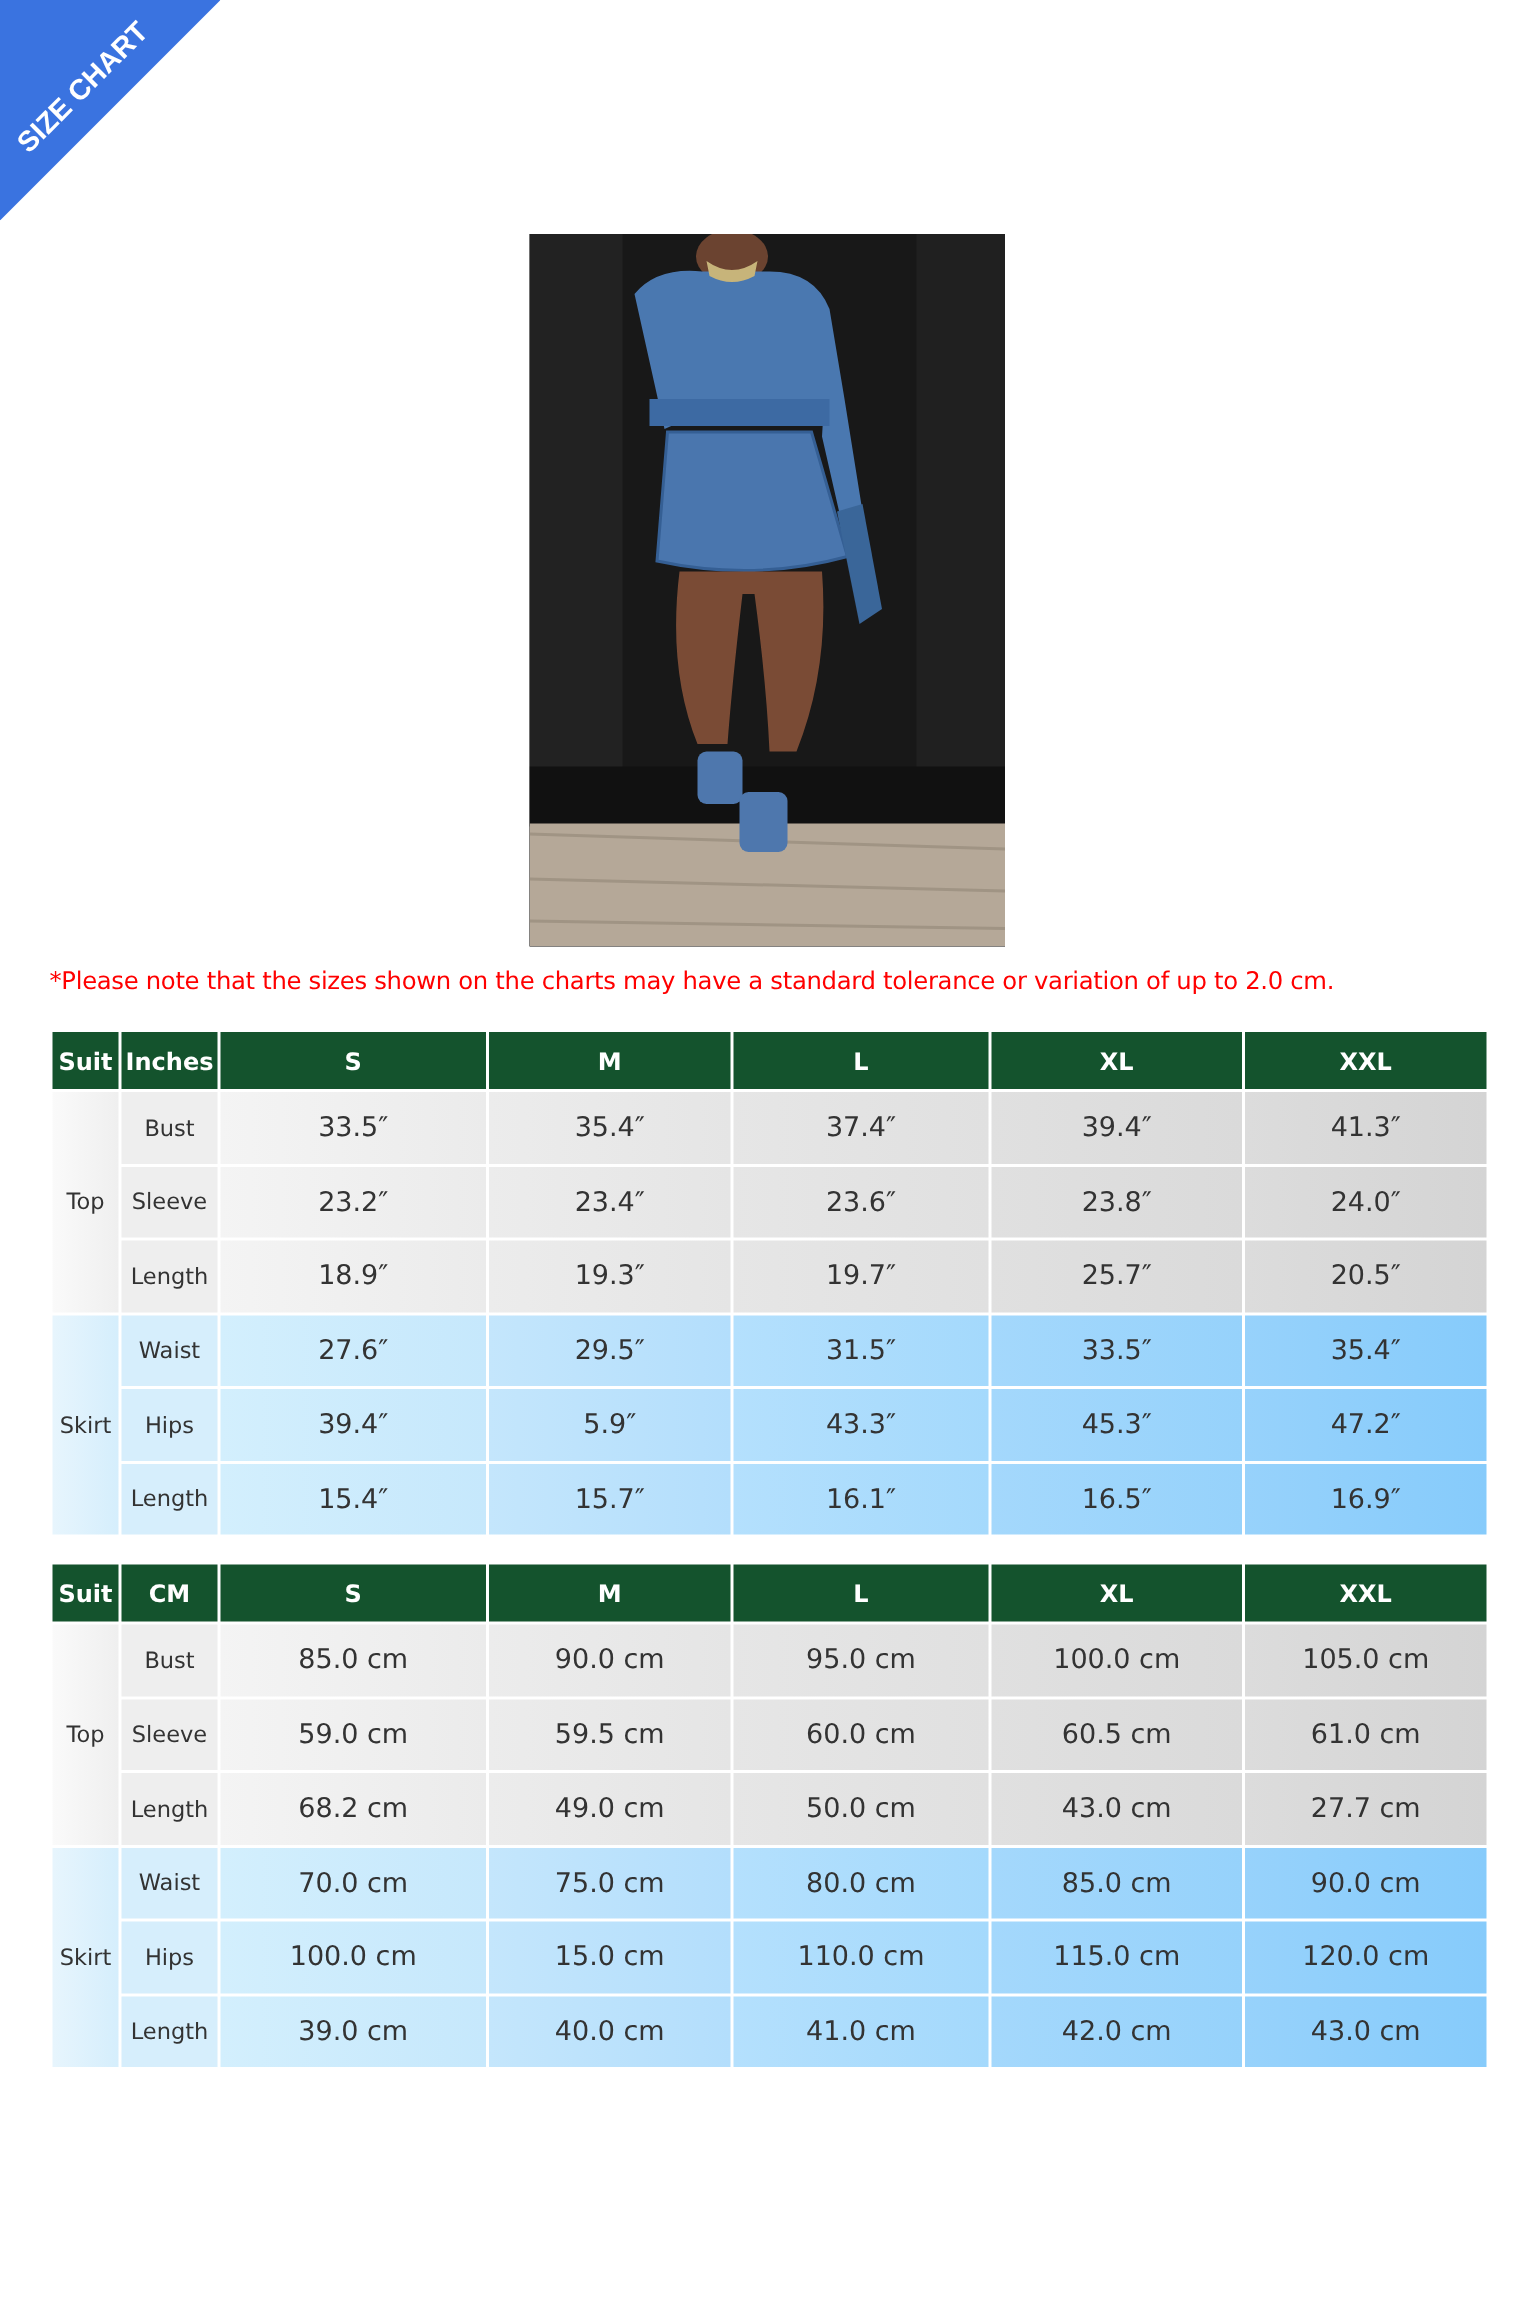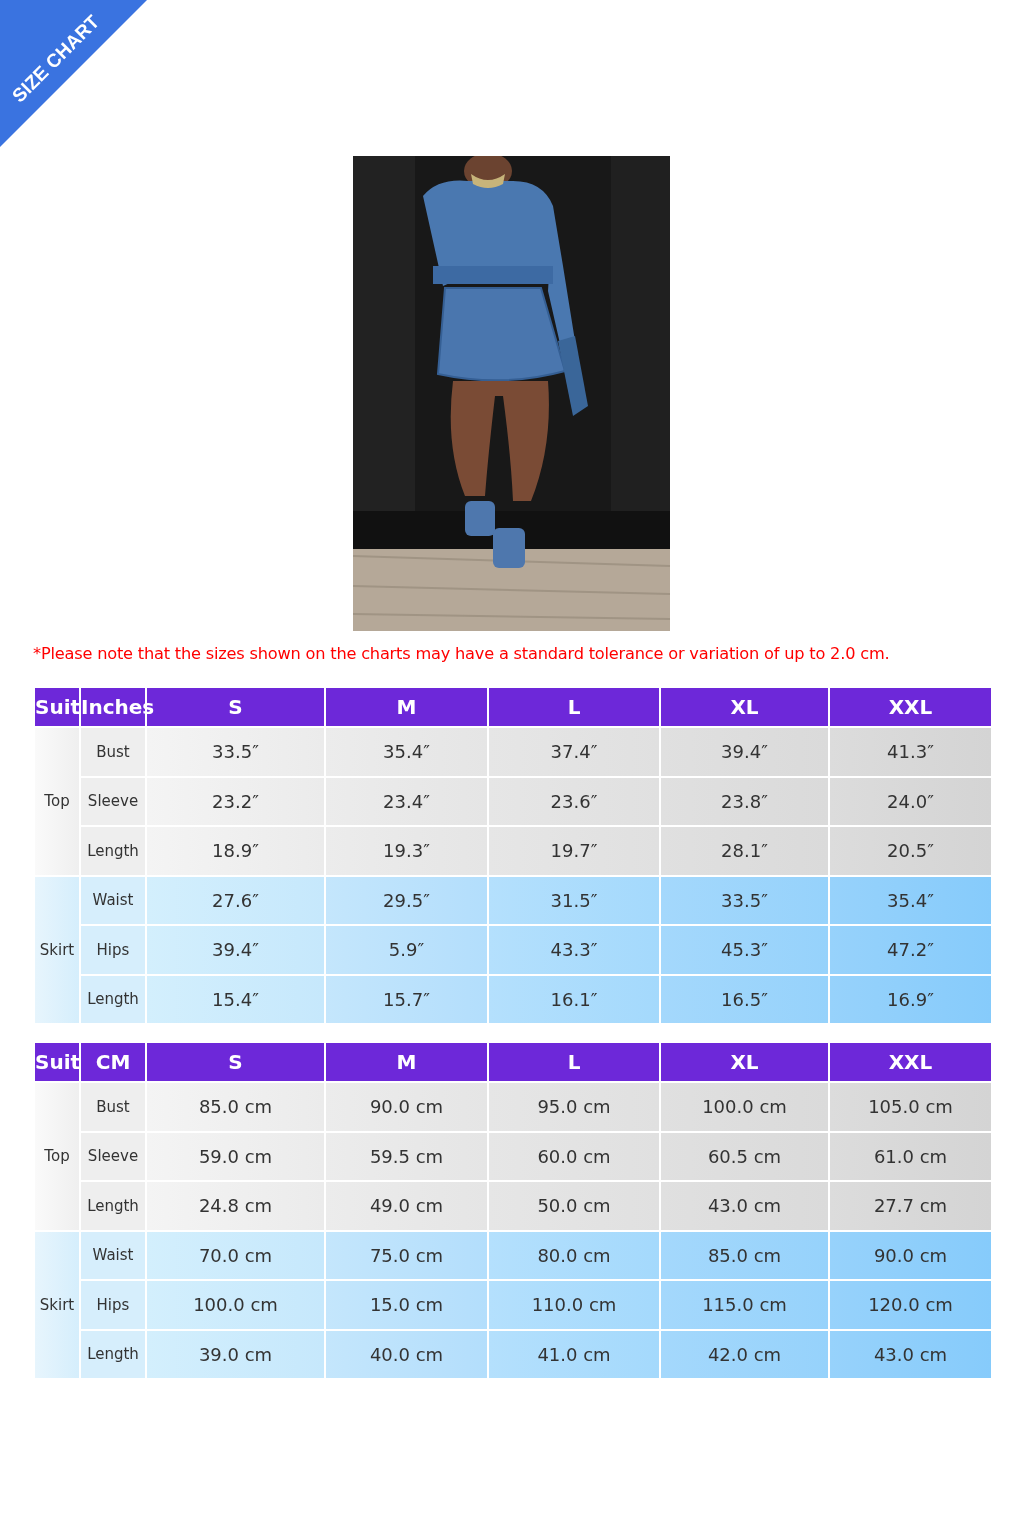--- a/index.html
+++ b/index.html
@@ -32,21 +32,21 @@
 
   table.size-table {
     position: absolute; left: 33px; width: 957px;
     border-collapse: separate; border-spacing: 2px;
     table-layout: fixed;
   }
   #table-inches { top: 686px; }
   #table-cm { top: 1041px; }
 
   .size-table th {
-    background: #6d28d9; color: #fff; font-weight: bold; font-size: 20px;
+    background: #14532d; color: #fff; font-weight: bold; font-size: 16px;
     height: 38px; text-align: center; font-family: "DejaVu Sans", sans-serif;
   }
   .size-table td {
     height: 47.5px; text-align: center; font-size: 18px; color: #333;
     font-family: "DejaVu Sans", sans-serif;
   }
   .size-table td.group { font-size: 15px; }
   .size-table td.label { font-size: 15px; }
   .size-table td.gray-group { background: linear-gradient(90deg, #fafafa, #efefef); }
   .size-table td.blue-group { background: linear-gradient(90deg, #e7f5fd, #d5eefc); }
@@ -130,21 +130,21 @@
       <td class="v2">23.4″</td>
       <td class="v3">23.6″</td>
       <td class="v4">23.8″</td>
       <td class="v5">24.0″</td>
     </tr>
     <tr class="gray">
       <td class="label">Length</td>
       <td class="v1">18.9″</td>
       <td class="v2">19.3″</td>
       <td class="v3">19.7″</td>
-      <td class="v4">28.1″</td>
+      <td class="v4">25.7″</td>
       <td class="v5">20.5″</td>
     </tr>
     <tr class="blue">
       <td rowspan="3" class="group blue-group">Skirt</td>
       <td class="label">Waist</td>
       <td class="v1">27.6″</td>
       <td class="v2">29.5″</td>
       <td class="v3">31.5″</td>
       <td class="v4">33.5″</td>
       <td class="v5">35.4″</td>
@@ -202,21 +202,21 @@
     <tr class="gray">
       <td class="label">Sleeve</td>
       <td class="v1">59.0 cm</td>
       <td class="v2">59.5 cm</td>
       <td class="v3">60.0 cm</td>
       <td class="v4">60.5 cm</td>
       <td class="v5">61.0 cm</td>
     </tr>
     <tr class="gray">
       <td class="label">Length</td>
-      <td class="v1">24.8 cm</td>
+      <td class="v1">68.2 cm</td>
       <td class="v2">49.0 cm</td>
       <td class="v3">50.0 cm</td>
       <td class="v4">43.0 cm</td>
       <td class="v5">27.7 cm</td>
     </tr>
     <tr class="blue">
       <td rowspan="3" class="group blue-group">Skirt</td>
       <td class="label">Waist</td>
       <td class="v1">70.0 cm</td>
       <td class="v2">75.0 cm</td>

